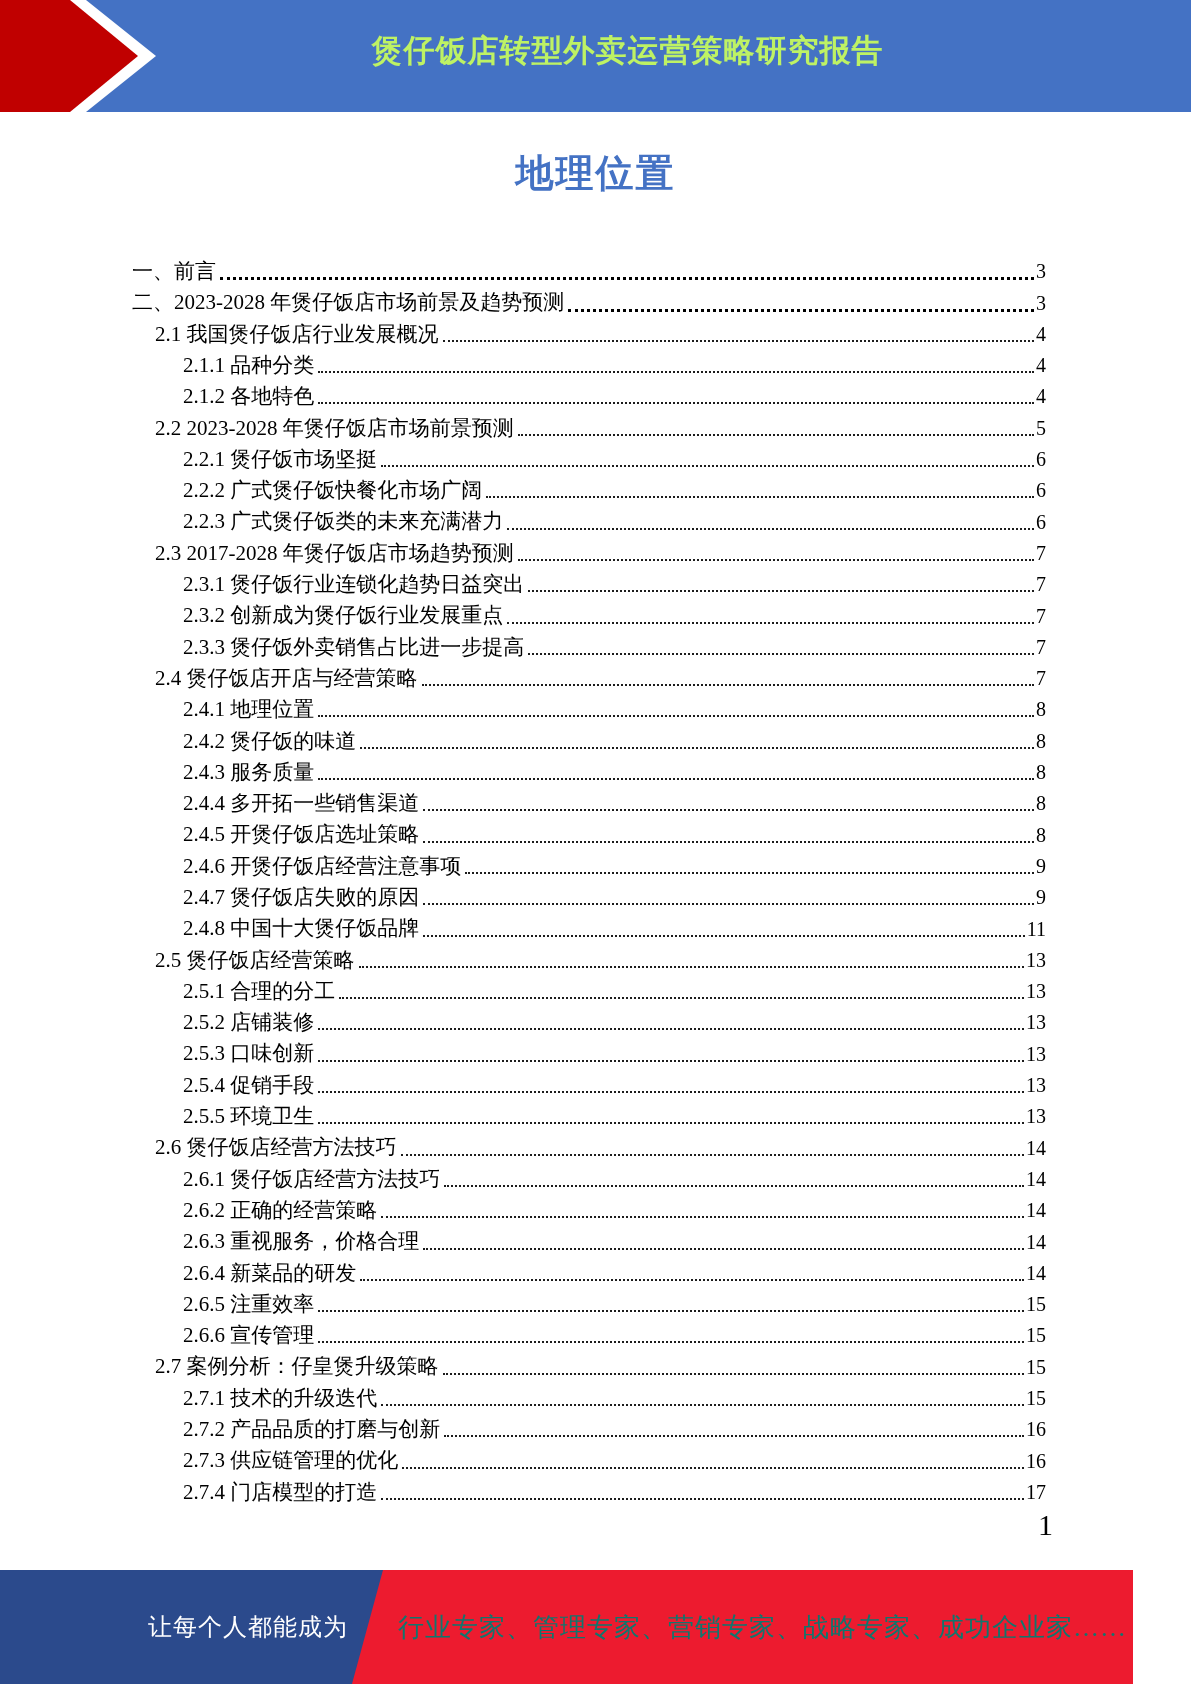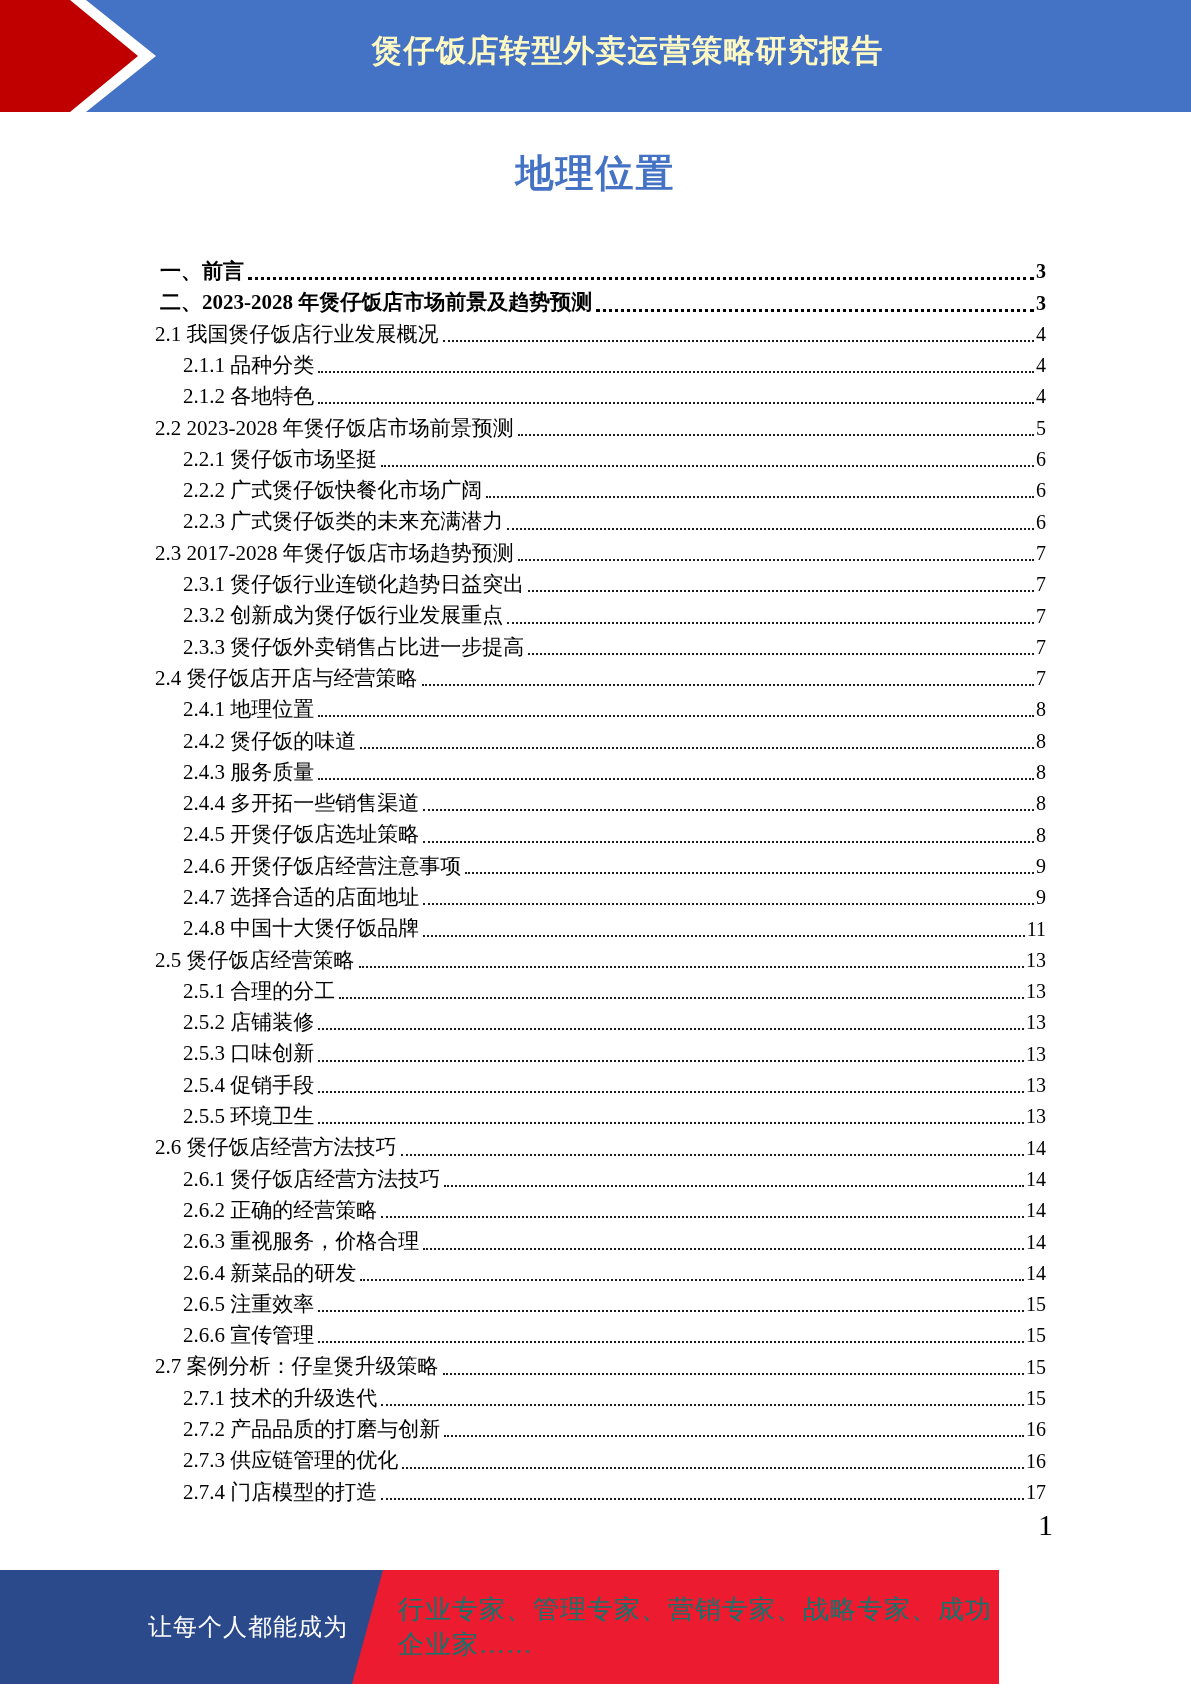--- a/index.html
+++ b/index.html
@@ -24,21 +24,21 @@
   .top-banner{
     position:absolute;top:0;left:0;
     width:1191px;height:112px;
     background:var(--header-blue);
   }
   .arrow-wrap{position:absolute;top:0;left:0;width:170px;height:112px;}
   .banner-title{
     position:absolute;top:0;left:0;right:0;height:114px;
     display:flex;align-items:center;justify-content:center;
     padding-left:64px;padding-bottom:12px;
-    color:#fef9c3;
+    color:#bef264;
     font-family:"Liberation Sans","DejaVu Sans",sans-serif;
     font-weight:bold;font-size:31px;letter-spacing:1px;
   }
   
   .toc-title{
     position:absolute;top:148px;left:0;right:0;
     text-align:center;
     color:var(--title-blue);
     font-size:38px;font-weight:bold;letter-spacing:2px;
   }
@@ -46,39 +46,39 @@
     position:absolute;top:253px;left:132px;width:914px;
   }
   .toc-row{
     display:flex;align-items:flex-end;
     height:31.3px;
     font-size:21px;line-height:1.25;
     white-space:nowrap;
   }
   .toc-row.lvl2{padding-left:23px;justify-content:flex-end;}
   .toc-row.lvl3{padding-left:51px;}
-  .toc-row.bold{font-weight:bold;margin-left:28px;}
+  .toc-row.bold{font-weight:normal;}
   .toc-label{flex:0 0 auto;}
   .leader{
     flex:1 1 auto;
     border-bottom:2px dotted #1c1c1c;
     margin:0 2px 5px 4px;
     min-width:20px;
   }
   .toc-row.bold .leader{border-bottom:3px dotted #000;margin-bottom:4px;}
   .toc-page{flex:0 0 auto;font-size:20px;}
   
   .page-number{
     position:absolute;top:1508px;right:138px;
     font-size:30px;
   }
   
   .footer{
     position:absolute;left:0;bottom:0;
-    width:999px;height:114px;
+    width:1133px;height:114px;
   }
   .footer-red{
     position:absolute;inset:0;
     background:var(--footer-red);
   }
   .footer-blue{
     position:absolute;top:0;left:0;height:114px;width:383px;
     background:var(--footer-blue);
     clip-path:polygon(0 0,100% 0,91.9% 100%,0 100%);
   }
@@ -203,21 +203,21 @@
         <span class="toc-label">2.4.5 开煲仔饭店选址策略</span>
         <span class="leader"></span>
         <span class="toc-page">8</span>
       </div>
       <div class="toc-row lvl3">
         <span class="toc-label">2.4.6 开煲仔饭店经营注意事项</span>
         <span class="leader"></span>
         <span class="toc-page">9</span>
       </div>
       <div class="toc-row lvl3">
-        <span class="toc-label">2.4.7 选择合适的店面地址</span>
+        <span class="toc-label">2.4.7 煲仔饭店失败的原因</span>
         <span class="leader"></span>
         <span class="toc-page">9</span>
       </div>
       <div class="toc-row lvl3">
         <span class="toc-label">2.4.8 中国十大煲仔饭品牌</span>
         <span class="leader"></span>
         <span class="toc-page">11</span>
       </div>
       <div class="toc-row lvl2">
         <span class="toc-label">2.5 煲仔饭店经营策略</span>

